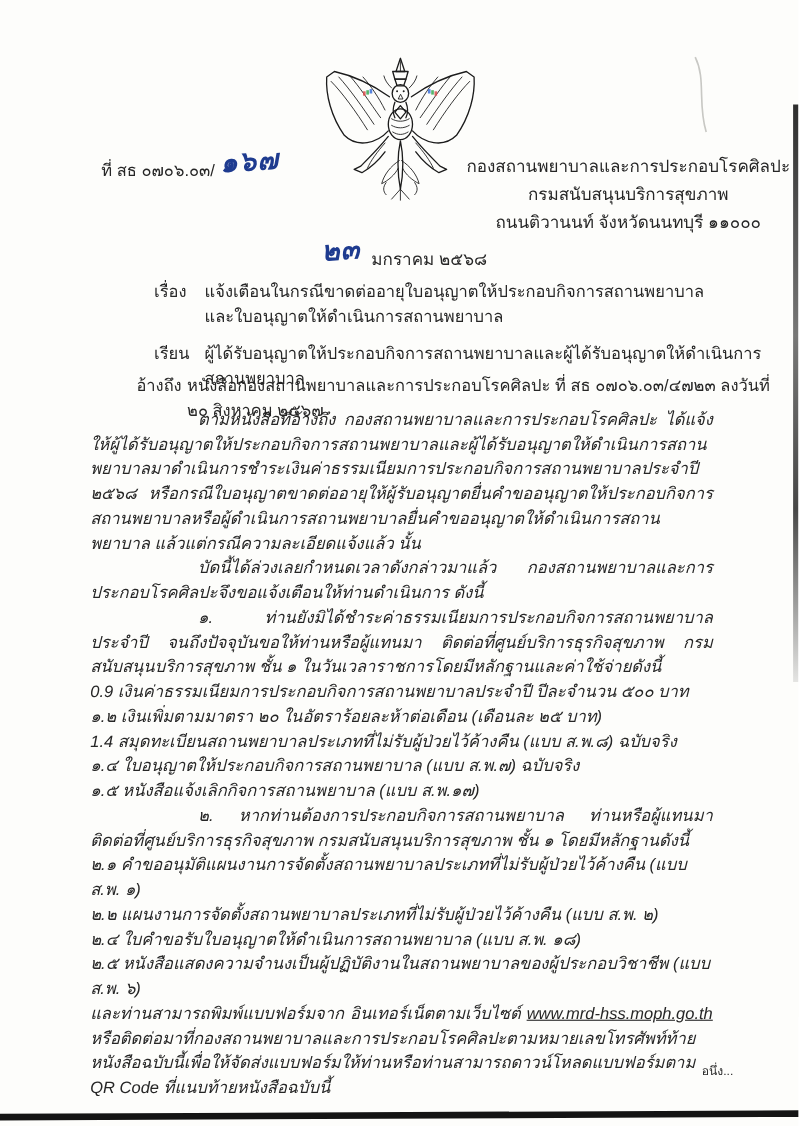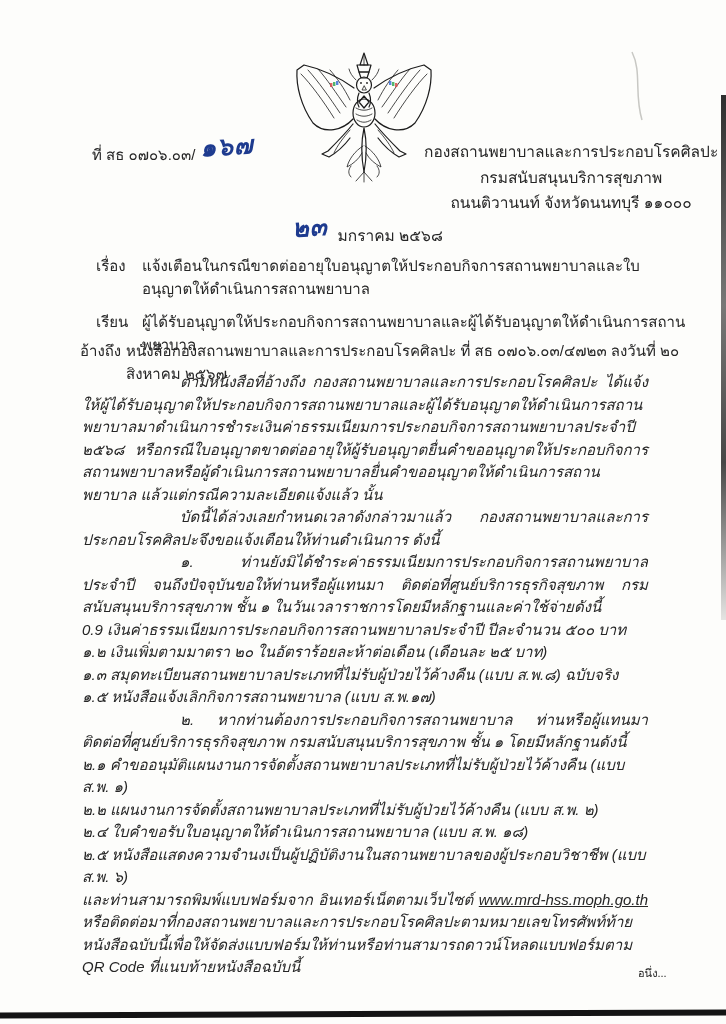--- a/index.html
+++ b/index.html
@@ -13,21 +13,21 @@
   .handwriting{
     color:#1e3b8f;font-size:25px;font-weight:600;font-style:italic;
     display:inline-block;transform:rotate(-4deg);position:relative;top:-5px;letter-spacing:1px;
   }
   .emblem-box{left:288px;top:50px;width:152px;height:138px;}
   .agency{left:424px;top:139px;font-size:15.5px;line-height:25.5px;text-align:center;}
   .date-line{left:292px;top:212px;font-size:15.5px;white-space:nowrap;}
   .date-line .handwriting{margin-right:10px;}
   
   .row{display:flex;font-size:15px;line-height:23px;}
-  .row .lbl{flex:0 0 46px;}
+  .row .lbl{flex:0 0 46px;margin-left:44px;}
   .subject-row{left:96px;top:254px;width:556px;}
   .to-row{left:96px;top:310px;width:616px;}
   .refto-row{left:80px;top:339px;width:622px;}
   
   .body-col{left:82px;top:371px;width:566px;font-size:15px;line-height:22.5px;text-align:justify;overflow-wrap:break-word;}
   .body-col p{margin:0;font-style:italic;}
   .indent{text-indent:98px;}
   .subitem{margin-left:98px;text-align:left;}
   .link{text-decoration:underline;}
   .continuation{left:638px;top:964px;font-size:11px;}
@@ -124,21 +124,22 @@
     <span>หนังสือกองสถานพยาบาลและการประกอบโรคศิลปะ ที่ สธ ๐๗๐๖.๐๓/๔๗๒๓ ลงวันที่ ๒๐ สิงหาคม ๒๕๖๗</span>
   </div>
 
   <div class="abs body-col">
     <p class="indent">ตามหนังสือที่อ้างถึง กองสถานพยาบาลและการประกอบโรคศิลปะ ได้แจ้งให้ผู้ได้รับอนุญาตให้ประกอบกิจการสถานพยาบาลและผู้ได้รับอนุญาตให้ดำเนินการสถานพยาบาลมาดำเนินการชำระเงินค่าธรรมเนียมการประกอบกิจการสถานพยาบาลประจำปี ๒๕๖๘ หรือกรณีใบอนุญาตขาดต่ออายุให้ผู้รับอนุญาตยื่นคำขออนุญาตให้ประกอบกิจการสถานพยาบาลหรือผู้ดำเนินการสถานพยาบาลยื่นคำขออนุญาตให้ดำเนินการสถานพยาบาล แล้วแต่กรณีความละเอียดแจ้งแล้ว นั้น</p>
     <p class="indent">บัดนี้ได้ล่วงเลยกำหนดเวลาดังกล่าวมาแล้ว กองสถานพยาบาลและการประกอบโรคศิลปะจึงขอแจ้งเตือนให้ท่านดำเนินการ ดังนี้</p>
     <p class="indent">๑. ท่านยังมิได้ชำระค่าธรรมเนียมการประกอบกิจการสถานพยาบาลประจำปี จนถึงปัจจุบันขอให้ท่านหรือผู้แทนมา ติดต่อที่ศูนย์บริการธุรกิจสุขภาพ กรมสนับสนุนบริการสุขภาพ ชั้น ๑ ในวันเวลาราชการโดยมีหลักฐานและค่าใช้จ่ายดังนี้</p>
     <div>
       <p class="subitem">0.9 เงินค่าธรรมเนียมการประกอบกิจการสถานพยาบาลประจำปี ปีละจำนวน ๕๐๐ บาท</p>
       <p class="subitem">๑.๒ เงินเพิ่มตามมาตรา ๒๐ ในอัตราร้อยละห้าต่อเดือน (เดือนละ ๒๕ บาท)</p>
-      <p class="subitem">๑.๓ สมุดทะเบียนสถานพยาบาลประเภทที่ไม่รับผู้ป่วยไว้ค้างคืน (แบบ ส.พ.๘) ฉบับจริง</p>
+      <p class="subitem">1.4 สมุดทะเบียนสถานพยาบาลประเภทที่ไม่รับผู้ป่วยไว้ค้างคืน (แบบ ส.พ.๘) ฉบับจริง</p>
+      <p class="subitem">๑.๔ ใบอนุญาตให้ประกอบกิจการสถานพยาบาล (แบบ ส.พ.๗) ฉบับจริง</p>
       <p class="subitem">๑.๕ หนังสือแจ้งเลิกกิจการสถานพยาบาล (แบบ ส.พ.๑๗)</p>
     </div>
     <p class="indent">๒. หากท่านต้องการประกอบกิจการสถานพยาบาล ท่านหรือผู้แทนมาติดต่อที่ศูนย์บริการธุรกิจสุขภาพ กรมสนับสนุนบริการสุขภาพ ชั้น ๑ โดยมีหลักฐานดังนี้</p>
     <div>
       <p class="subitem">๒.๑ คำขออนุมัติแผนงานการจัดตั้งสถานพยาบาลประเภทที่ไม่รับผู้ป่วยไว้ค้างคืน (แบบ ส.พ. ๑)</p>
       <p class="subitem">๒.๒ แผนงานการจัดตั้งสถานพยาบาลประเภทที่ไม่รับผู้ป่วยไว้ค้างคืน (แบบ ส.พ. ๒)</p>
       <p class="subitem">๒.๔ ใบคำขอรับใบอนุญาตให้ดำเนินการสถานพยาบาล (แบบ ส.พ. ๑๘)</p>
       <p class="subitem">๒.๕ หนังสือแสดงความจำนงเป็นผู้ปฏิบัติงานในสถานพยาบาลของผู้ประกอบวิชาชีพ (แบบ ส.พ. ๖)</p>
     </div>
     <p><span>และท่านสามารถพิมพ์แบบฟอร์มจาก อินเทอร์เน็ตตามเว็บไซต์ </span><span class="link">www.mrd-hss.moph.go.th</span><span> หรือติดต่อมาที่กองสถานพยาบาลและการประกอบโรคศิลปะตามหมายเลขโทรศัพท์ท้ายหนังสือฉบับนี้เพื่อให้จัดส่งแบบฟอร์มให้ท่านหรือท่านสามารถดาวน์โหลดแบบฟอร์มตาม QR Code ที่แนบท้ายหนังสือฉบับนี้</span></p>

